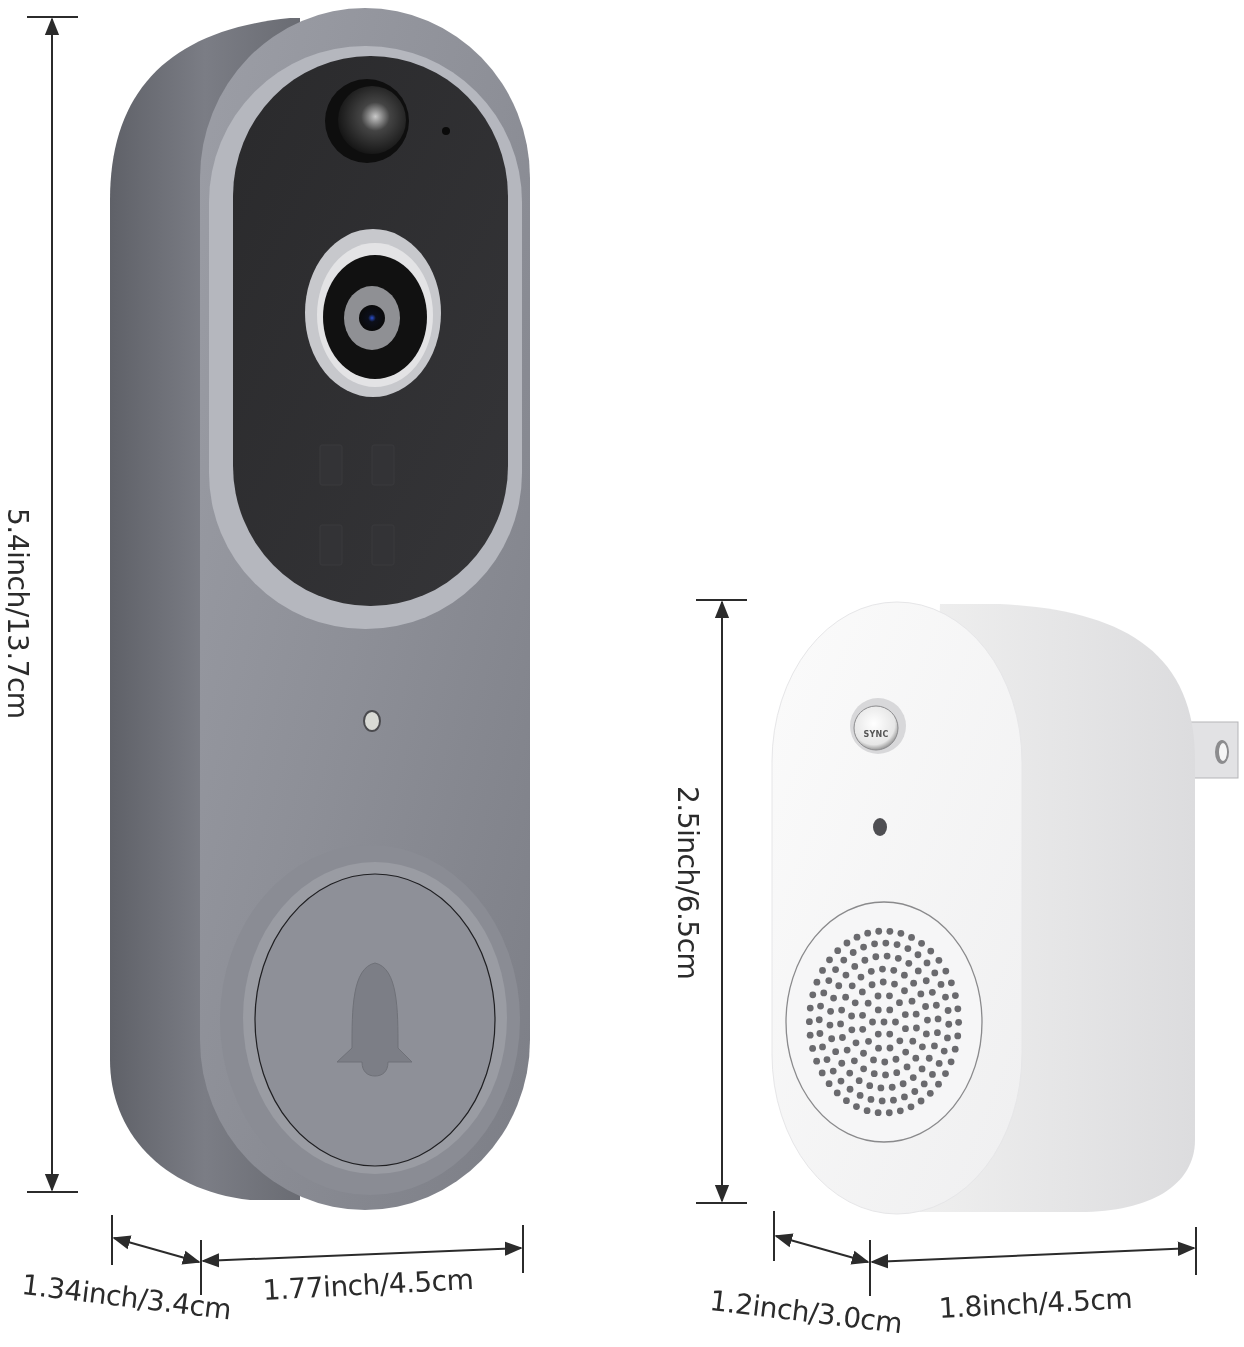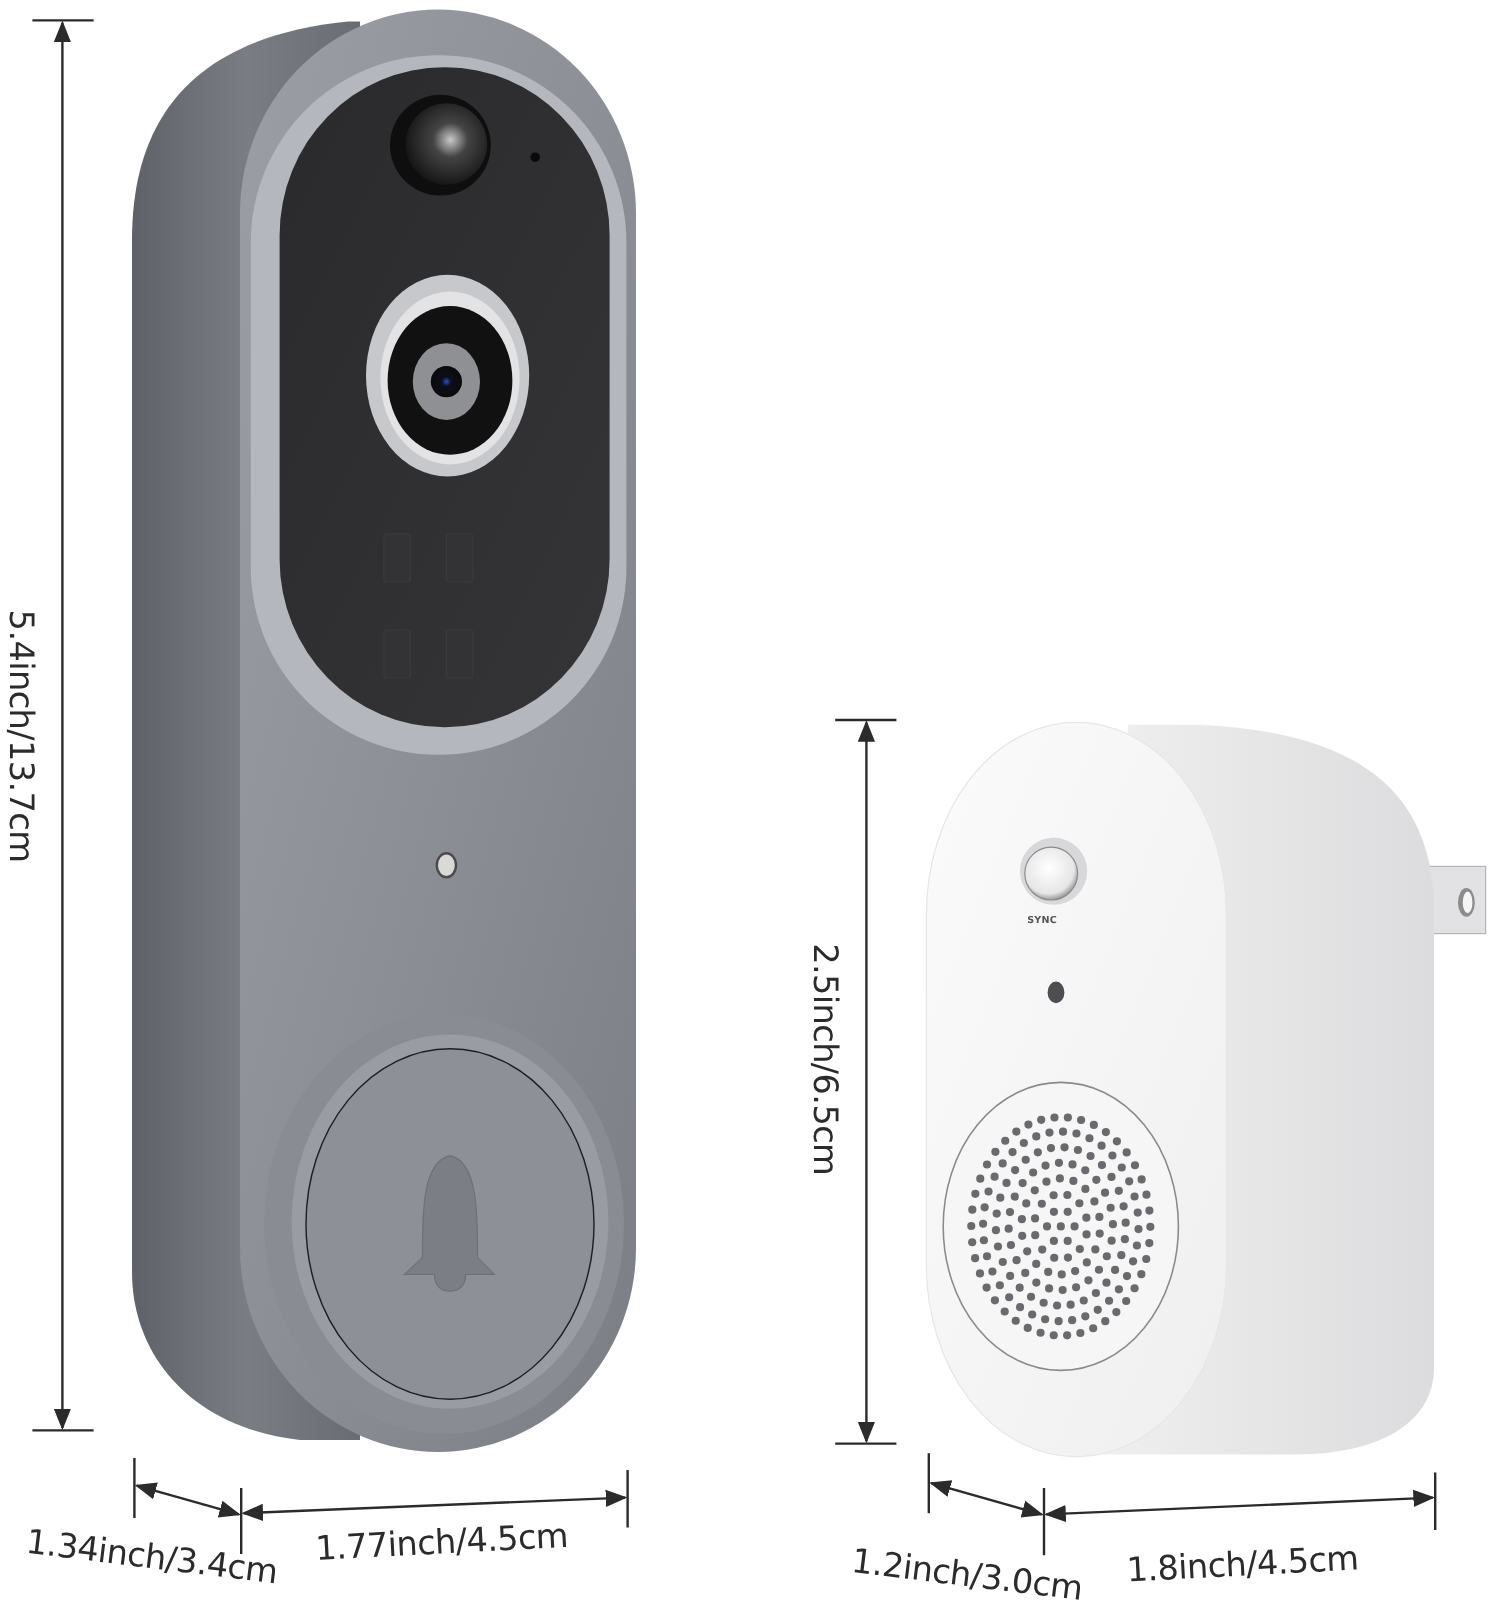--- a/index.html
+++ b/index.html
@@ -317,21 +317,21 @@
       <circle cx="951.100139605779" cy="1061.811342449531" r="3.4"></circle>
       <circle cx="945.4851568736849" cy="1073.562727607968" r="3.4"></circle>
       <circle cx="938.4966973381961" cy="1084.1622866364858" r="3.4"></circle>
       <circle cx="930.2908716372535" cy="1093.373242901631" r="3.4"></circle>
       <circle cx="921.0509843572975" cy="1100.9898388610875" r="3.4"></circle>
       <circle cx="910.9834393117079" cy="1106.8419323471667" r="3.4"></circle>
       <circle cx="900.3131288206861" cy="1110.7987972616831" r="3.4"></circle>
     </g>
 </svg>
 
-<div class="abs" style="left:856px;top:762px;width:40px;text-align:left;font-size:8px;font-weight:bold;color:#555;letter-spacing:0.2px;">SYNC</div>
+<div class="abs" style="left:856px;top:730px;width:40px;text-align:center;font-size:8px;font-weight:bold;color:#555;letter-spacing:0.2px;">SYNC</div>
 
 <div class="dim-label vlabel" style="left:34px;top:508px;">5.4inch/13.7cm</div>
 <div class="dim-label vlabel" style="left:704px;top:786px;">2.5inch/6.5cm</div>
 
 <div class="dim-label" style="left:24px;top:1268px;transform:rotate(7deg);transform-origin:left top;">1.34inch/3.4cm</div>
 <div class="dim-label" style="left:262px;top:1274px;transform:rotate(-3deg);transform-origin:left top;">1.77inch/4.5cm</div>
 
 <div class="dim-label" style="left:712px;top:1284px;transform:rotate(7deg);transform-origin:left top;">1.2inch/3.0cm</div>
 <div class="dim-label" style="left:938px;top:1292px;transform:rotate(-3deg);transform-origin:left top;">1.8inch/4.5cm</div>
 

